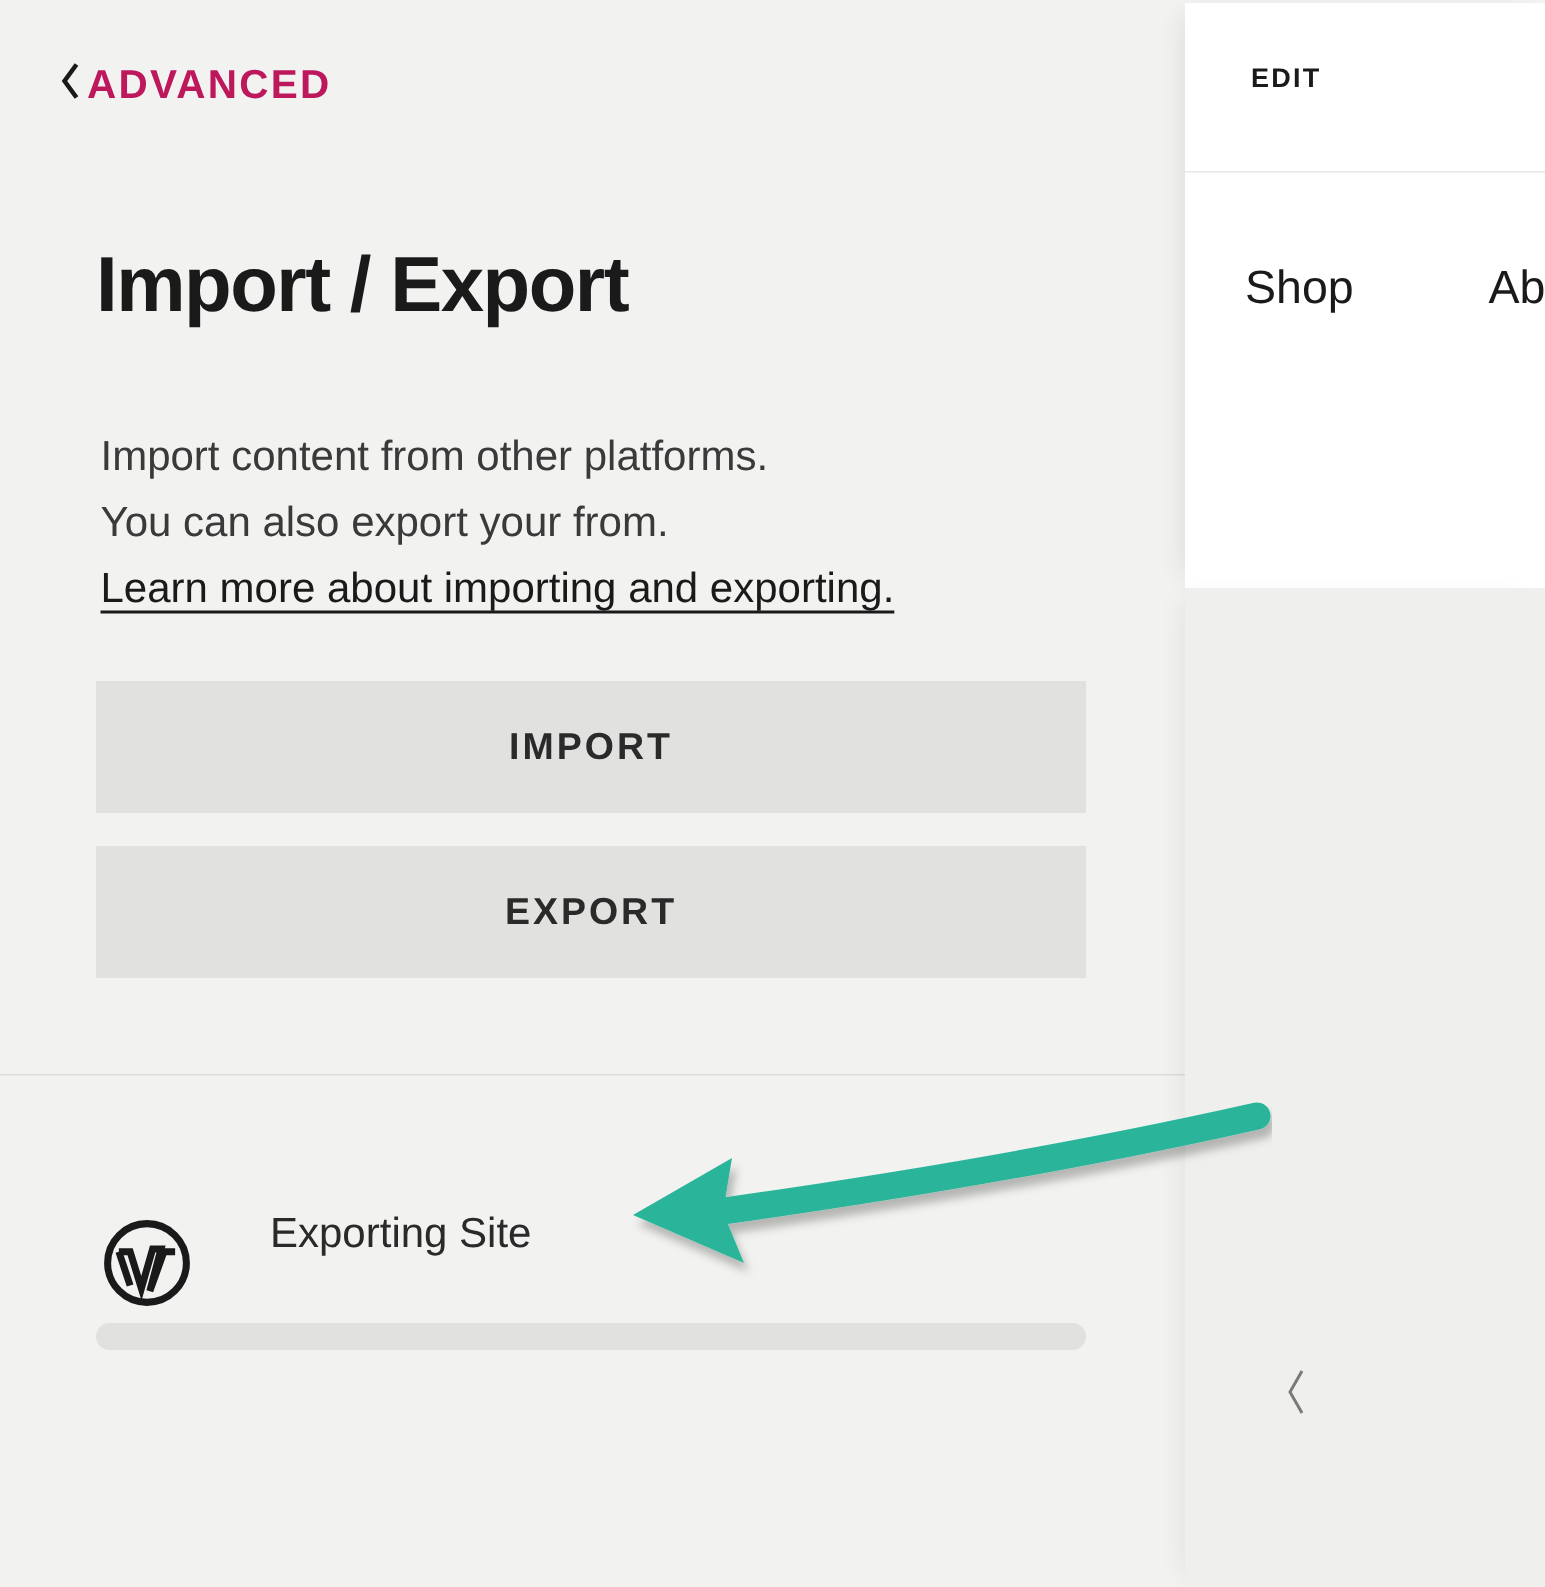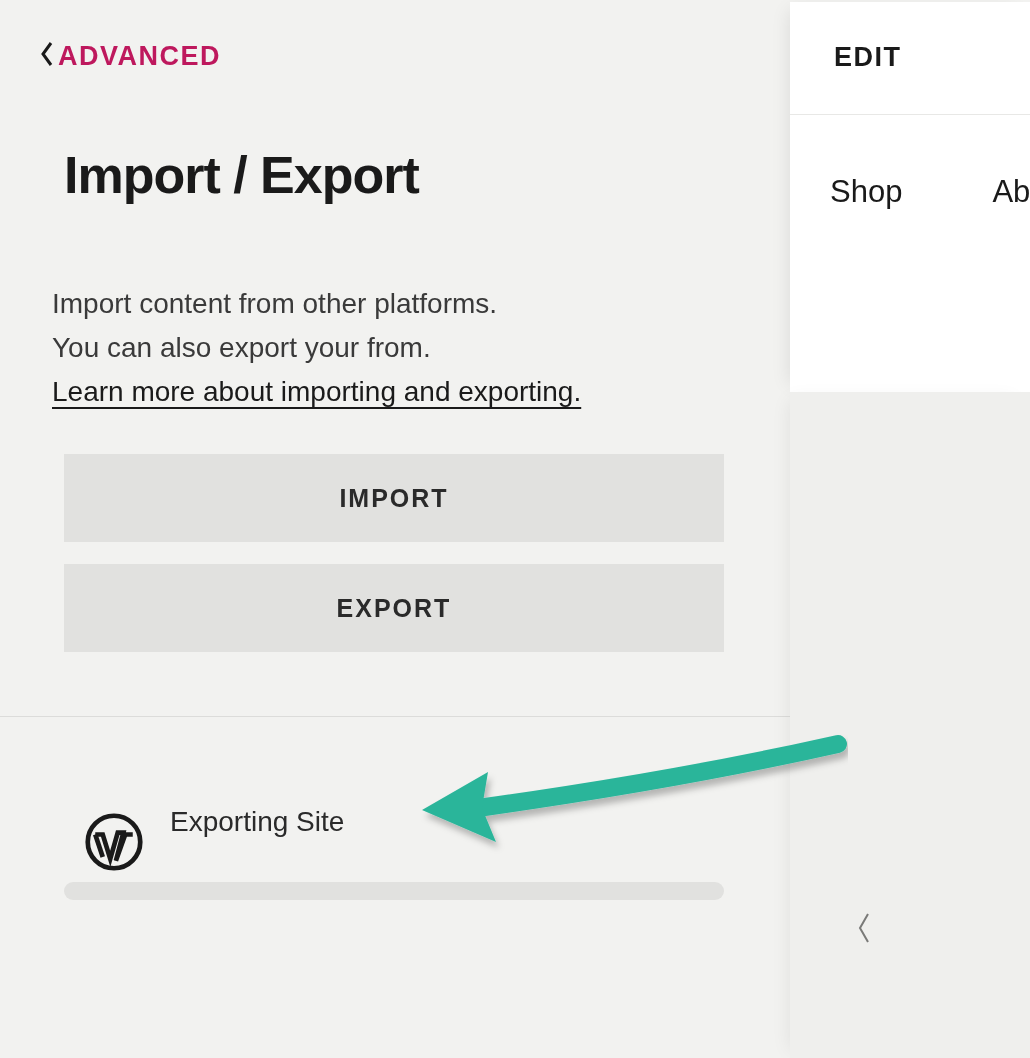--- a/index.html
+++ b/index.html
@@ -26,32 +26,32 @@
   .back-label {
     margin-left: 2px;
     font-size: 27px;
     font-weight: 600;
     letter-spacing: 1.5px;
     color: #be185d;
   }
 
   .page-title {
     position: absolute;
-    top: 145px;
+    top: 160px;
     left: 64px;
     font-size: 52px;
     font-weight: 600;
     letter-spacing: -1px;
     color: #1a1a1a;
   }
 
   .desc {
     position: absolute;
     top: 282px;
-    left: 52px;
+    left: 67px;
     color: #3a3a3a;
     font-size: 28px;
     line-height: 44px;
   }
   .desc p { margin: 0; }
   .desc a { color: #1a1a1a; text-decoration: underline; text-underline-offset: 6px; cursor: pointer; margin-top: 28px; }
 
   .big-btn {
     position: absolute;
     left: 64px;
@@ -76,24 +76,24 @@
     top: 716px;
     left: 0;
     width: 790px;
     height: 1px;
     background: #dcdcda;
   }
 
   .export-row {
     position: absolute;
     top: 796px;
-    left: 84px;
+    left: 68px;
     display: flex;
     align-items: center;
-    gap: 26px;
+    gap: 52px;
   }
   .wp-icon {
     width: 60px;
     height: 60px;
     margin-top: 16px;
   }
   .wp-icon svg { width: 60px; height: 60px; }
   .export-label {
     font-size: 28px;
     color: #2a2a2a;
@@ -128,21 +128,21 @@
     top: 2px;
     width: 240px;
     height: 390px;
     background: #ffffff;
     box-shadow: -8px 0 18px -8px rgba(0,0,0,0.10);
   }
   .right-edit {
     position: absolute;
     top: 40px;
     left: 44px;
-    font-size: 27px;
+    font-size: 18px;
     font-weight: 600;
     letter-spacing: 1.5px;
     color: #1a1a1a;
     cursor: pointer;
   }
   .right-hr {
     position: absolute;
     top: 112px;
     left: 0;
     width: 100%;

